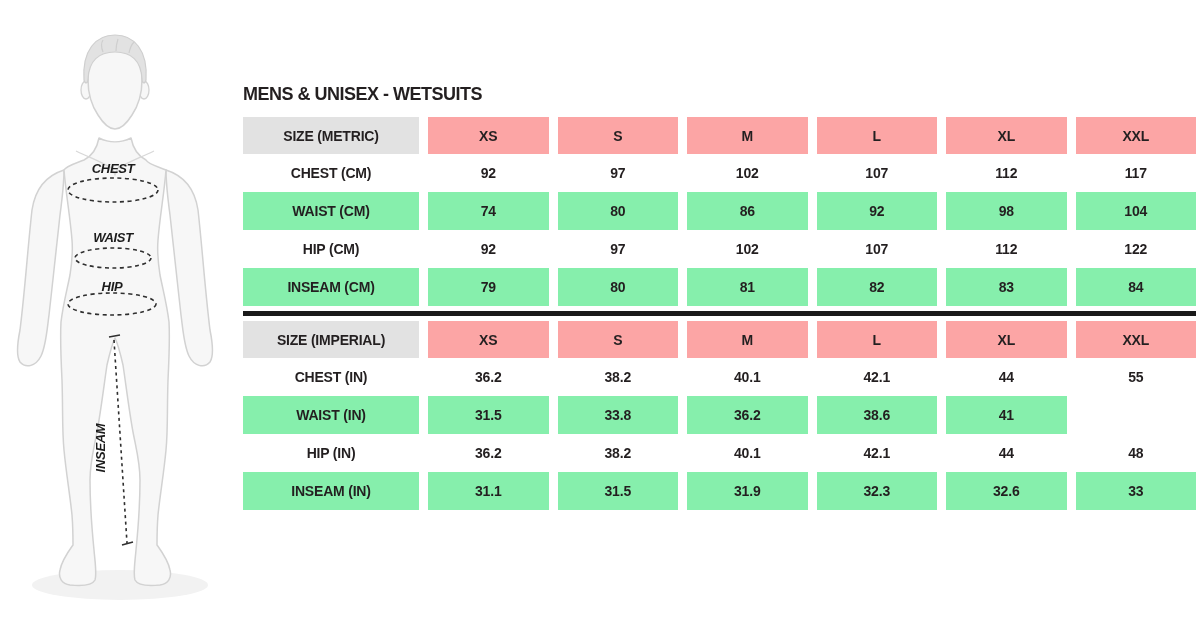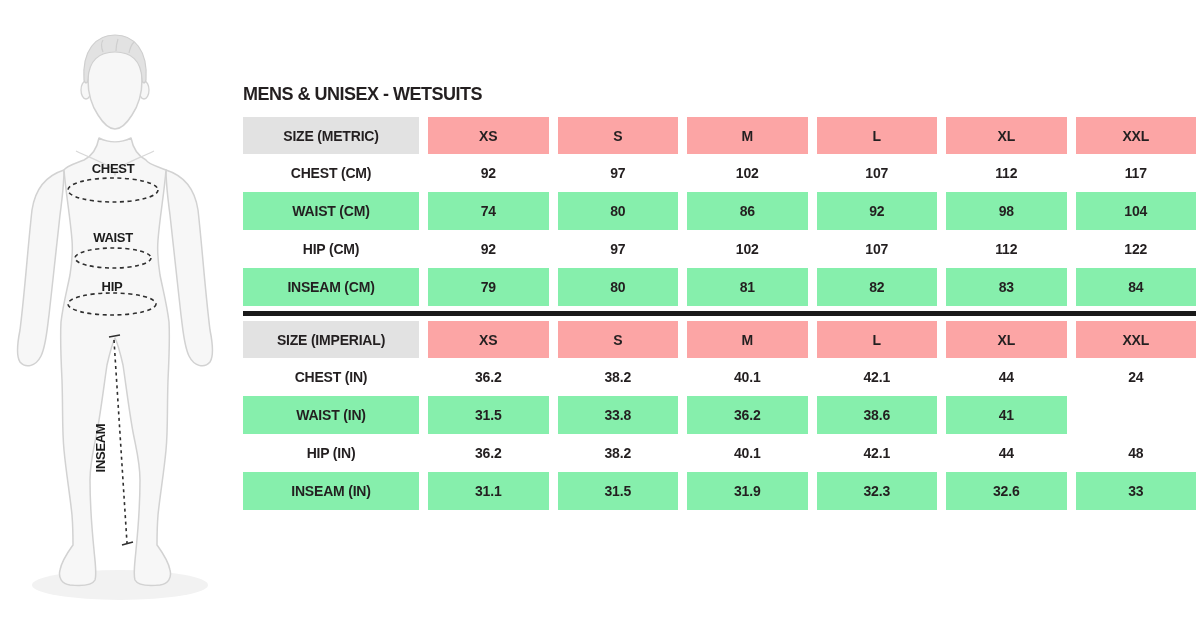--- a/index.html
+++ b/index.html
@@ -1,18 +1,18 @@
 <!DOCTYPE html>
 <html><head>
 <meta charset="utf-8">
 <style>
   html,body{margin:0;padding:0;background:#fff;}
   .page{position:relative;width:1200px;height:626px;background:#ffffff;overflow:hidden;
         font-family:"Liberation Sans",sans-serif;color:#231f20;}
-  .figure-panel{position:absolute;left:0;top:0;width:240px;height:626px;}
+  .figure-panel{position:absolute;left:0;top:0;width:240px;height:626px;font-style:italic;}
   .content{position:absolute;left:243px;top:84px;width:953px;}
   .title{font-size:18px;font-weight:700;letter-spacing:-0.5px;margin:0 0 12px 0;
          color:#231f20;white-space:nowrap;}
   .sizetable{width:100%;}
   .trow{display:grid;grid-template-columns:176px repeat(6,1fr);column-gap:9px;height:38px;}
   .trow.header{height:37px;}
   .cell{display:flex;align-items:center;justify-content:center;
         font-weight:700;font-size:14px;letter-spacing:-0.2px;color:#231f20;background:transparent;}
   .trow.header .cell{background:#fca5a5;}
   .trow.header .cell.label{background:#e2e2e2;}
@@ -143,21 +143,21 @@
         <div class="cell">XL</div>
         <div class="cell">XXL</div>
       </div>
       <div class="trow">
         <div class="cell label">CHEST (IN)</div>
         <div class="cell">36.2</div>
         <div class="cell">38.2</div>
         <div class="cell">40.1</div>
         <div class="cell">42.1</div>
         <div class="cell">44</div>
-        <div class="cell">24</div>
+        <div class="cell">55</div>
       </div>
       <div class="trow stripe">
         <div class="cell label">WAIST (IN)</div>
         <div class="cell">31.5</div>
         <div class="cell">33.8</div>
         <div class="cell">36.2</div>
         <div class="cell">38.6</div>
         <div class="cell">41</div>
       </div>
       <div class="trow">

